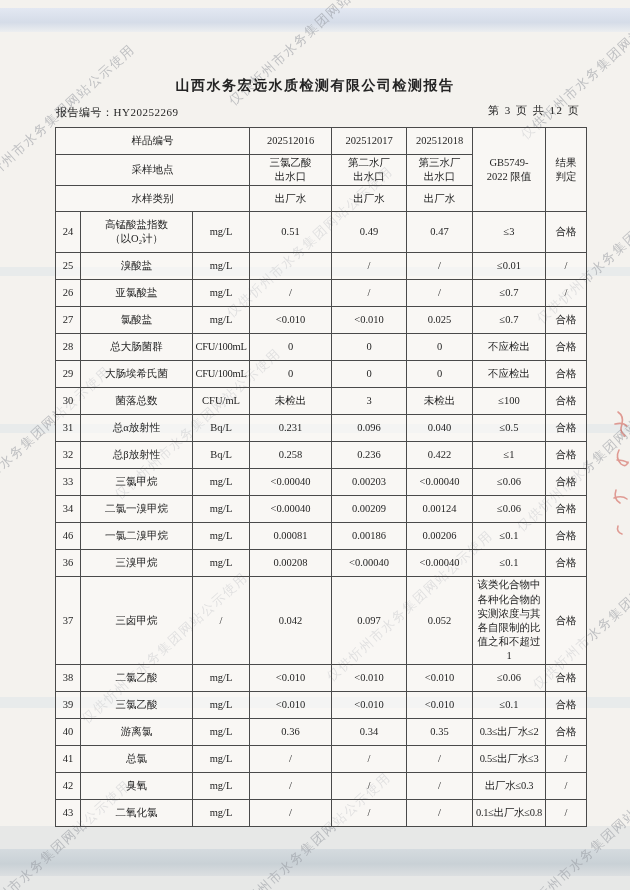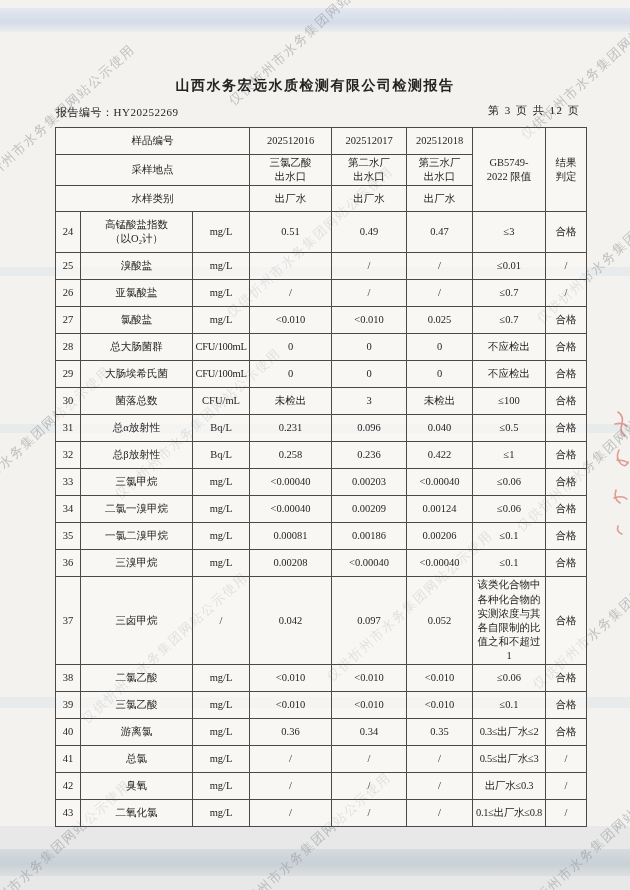--- a/index.html
+++ b/index.html
@@ -229,21 +229,21 @@
         <td>34</td>
         <td class="name">二氯一溴甲烷</td>
         <td>mg/L</td>
         <td>&lt;0.00040</td>
         <td>0.00209</td>
         <td>0.00124</td>
         <td>≤0.06</td>
         <td>合格</td>
       </tr>
       <tr style="height: 27px;">
-        <td>35</td>
+        <td>46</td>
         <td class="name">一氯二溴甲烷</td>
         <td>mg/L</td>
         <td>0.00081</td>
         <td>0.00186</td>
         <td>0.00206</td>
         <td>≤0.1</td>
         <td>合格</td>
       </tr>
       <tr style="height: 27px;">
         <td>36</td>

